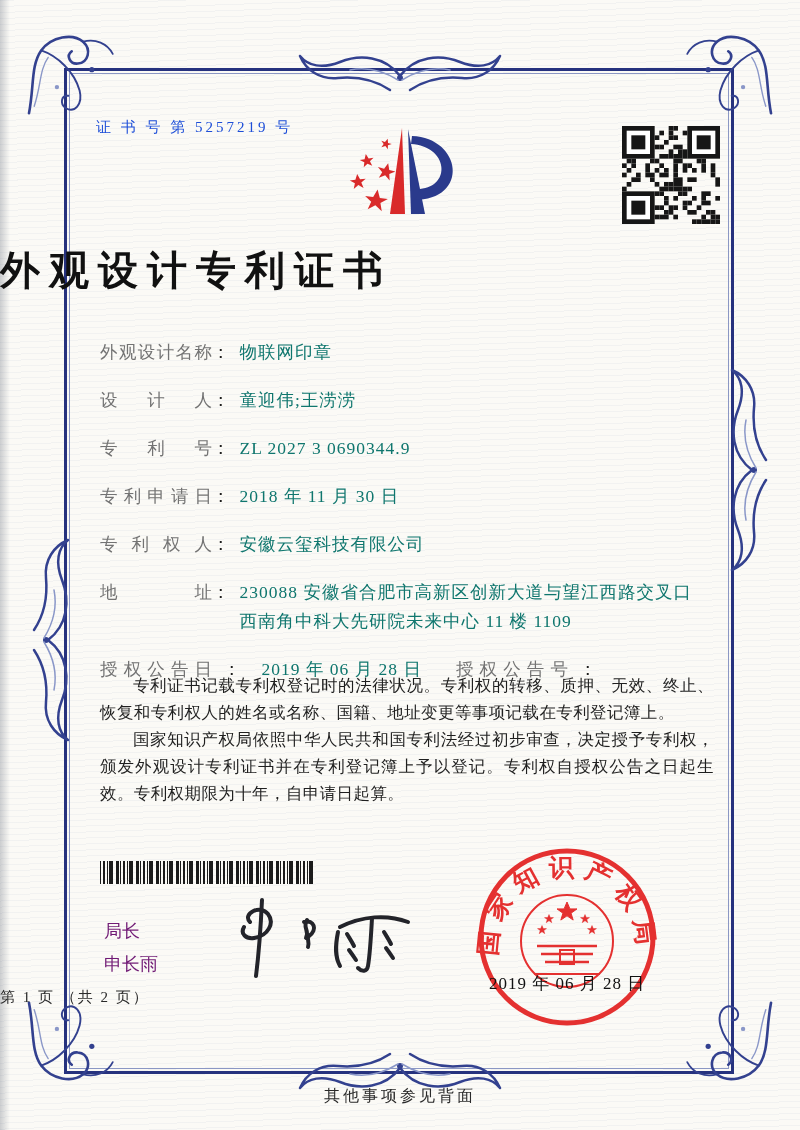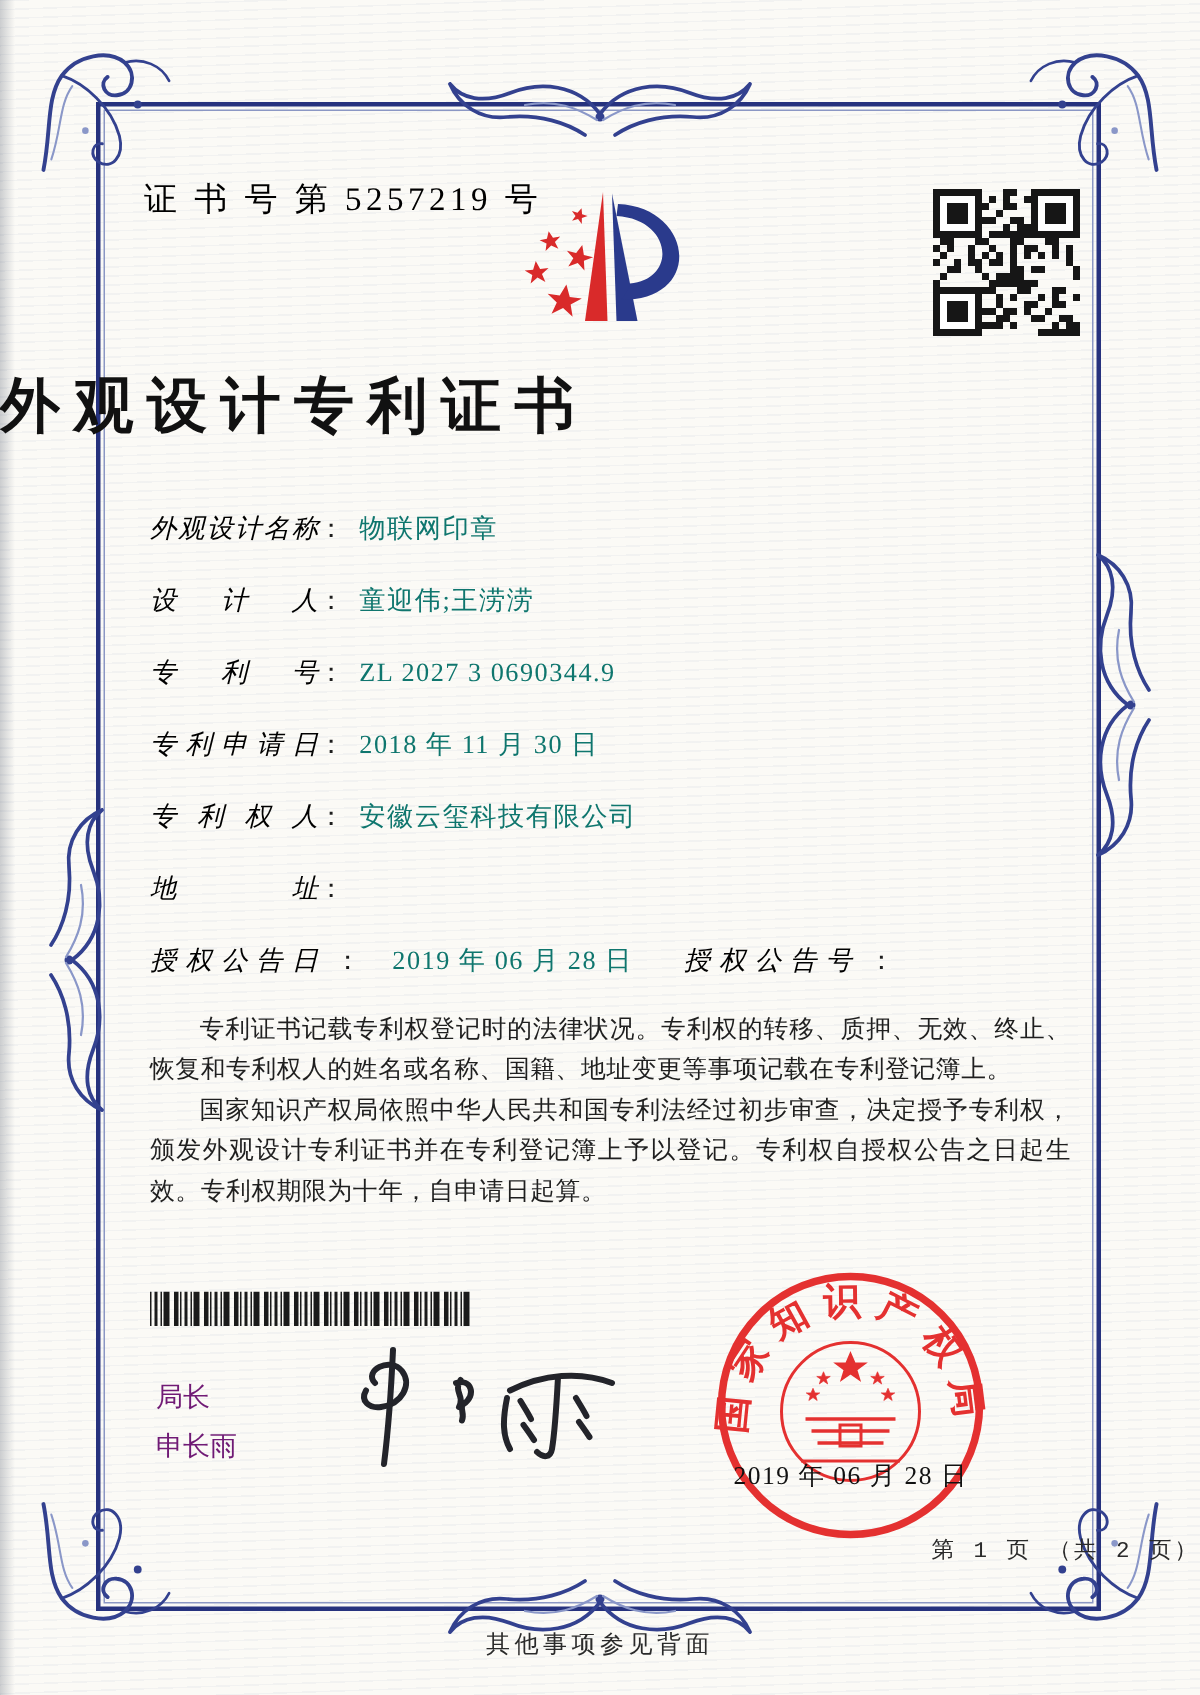--- a/index.html
+++ b/index.html
@@ -32,45 +32,45 @@
   .orn{position:absolute;pointer-events:none;}
   .orn-tl{left:22px;top:26px;width:96px;height:96px;}
   .orn-tr{right:22px;top:26px;width:96px;height:96px;transform:scaleX(-1);}
   .orn-bl{left:22px;bottom:40px;width:96px;height:96px;transform:scaleY(-1);}
   .orn-br{right:22px;bottom:40px;width:96px;height:96px;transform:scale(-1,-1);}
   .orn-top{left:290px;top:48px;width:220px;height:50px;}
   .orn-bottom{left:290px;bottom:34px;width:220px;height:50px;transform:scaleY(-1);}
   .orn-left{left:26px;top:530px;width:220px;height:50px;transform:rotate(90deg);transform-origin:25px 25px;}
   .orn-right{right:26px;top:530px;width:220px;height:50px;transform:rotate(-90deg) scaleX(-1);transform-origin:195px 25px;}
 
-  .cert-no{position:absolute;left:96px;top:118px;font-size:22px;letter-spacing:3px;color:#000000;}
+  .cert-no{position:absolute;left:96px;top:118px;font-size:15px;letter-spacing:3px;color:#1d4ed8;}
   .logo{position:absolute;left:330px;top:116px;width:150px;height:115px;}
   .qr{position:absolute;left:622px;top:126px;width:98px;height:98px;}
   .title{
     position:absolute;left:0;top:243px;width:100%;text-align:left;
     font-size:40px;font-weight:bold;letter-spacing:9px;color:#111;
   }
   .fields{position:absolute;left:100px;top:338px;width:614px;font-size:17.5px;}
   .frow{display:flex;margin-bottom:19px;line-height:29px;}
-  .flabel{display:inline-block;width:112px;text-align:justify;text-align-last:justify;color:#000000;font-style:italic;}
+  .flabel{display:inline-block;width:112px;text-align:justify;text-align-last:justify;color:#737373;}
   .fcolon{margin-right:10px;color:#1e1e1e;}
   .fvalue{color:#0f766e;letter-spacing:1px;max-width:470px;}
   .grant-row{display:flex;}
   .grant-row .grp{display:flex;gap:11px;}
   .grant-row .grp2{margin-left:34px;}
   .paras{position:absolute;left:100px;top:672px;width:614px;
     font-size:16.5px;line-height:27px;color:#1f1f1f;letter-spacing:.4px;text-align:justify;}
   .paras p{margin:0;text-indent:2em;}
   .barcode{position:absolute;left:100px;top:861px;width:214px;height:23px;}
   .signer{position:absolute;left:104px;top:915px;font-size:18px;line-height:33px;color:#701a75;
     font-family:"Liberation Sans","DejaVu Sans",sans-serif;}
   .signature{position:absolute;left:212px;top:892px;width:210px;height:95px;}
   .seal{position:absolute;left:476px;top:846px;width:182px;height:182px;opacity:.92;}
   .seal-date{position:absolute;left:489px;top:972px;font-size:17px;color:#111;letter-spacing:1px;white-space:nowrap;}
-  .page-footer{position:absolute;left:0;top:1024px;width:100%;text-align:right;font-size:15px;color:#2a2a2a;letter-spacing:2px;font-family:Liberation Mono, monospace;}
+  .page-footer{position:absolute;left:0;top:988px;width:100%;text-align:left;font-size:15px;color:#2a2a2a;letter-spacing:2px;}
   .back-note{position:absolute;left:0;top:1086px;width:100%;text-align:center;font-size:16px;color:#2a2a2a;letter-spacing:3px;}
 </style>
 </head>
 <body>
 
 <svg width="0" height="0" style="position:absolute">
   <defs>
     <g id="sym-corner" stroke="#33418f" fill="none" stroke-linecap="round">
       <path stroke-width="3" d="M8,100 C14,70 10,45 22,28 C34,12 58,8 70,18 C80,27 76,42 64,43 C55,44 50,34 57,29"></path>
       <path stroke-width="2.2" d="M22,28 C40,34 60,52 66,74 C70,90 60,100 50,94 C43,89 45,79 53,80"></path>
@@ -291,20 +291,21 @@
     <span class="fvalue">2018 年 11 月 30 日</span>
   </div>
   <div class="frow">
     <span class="flabel">专利权人</span>
       <span class="fcolon">：</span>
     <span class="fvalue">安徽云玺科技有限公司</span>
   </div>
   <div class="frow">
     <span class="flabel">地址</span>
       <span class="fcolon">：</span>
+    <span class="fvalue">230088 安徽省合肥市高新区创新大道与望江西路交叉口西南角中科大先研院未来中心 11 楼 1109</span>
   </div>
   <div class="frow grant-row">
     <span class="grp">
       <span class="flabel">授权公告日</span>
         <span class="fcolon">：</span>
       <span class="fvalue">2019 年 06 月 28 日</span>
     </span>
     <span class="grp grp2">
       <span class="flabel">授权公告号</span>
         <span class="fcolon">：</span>

